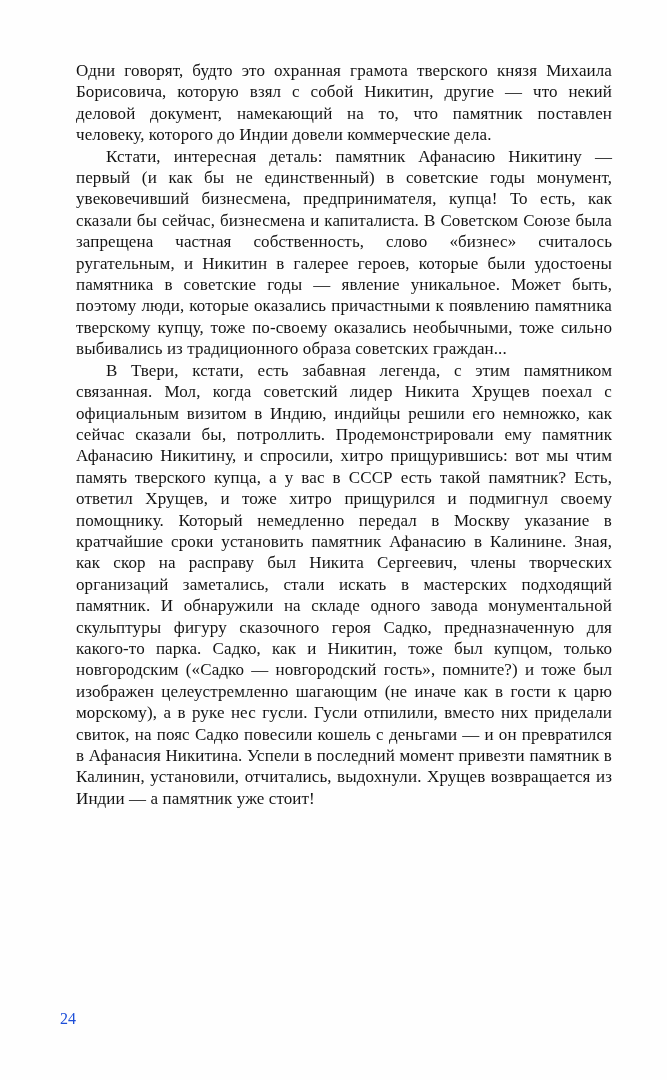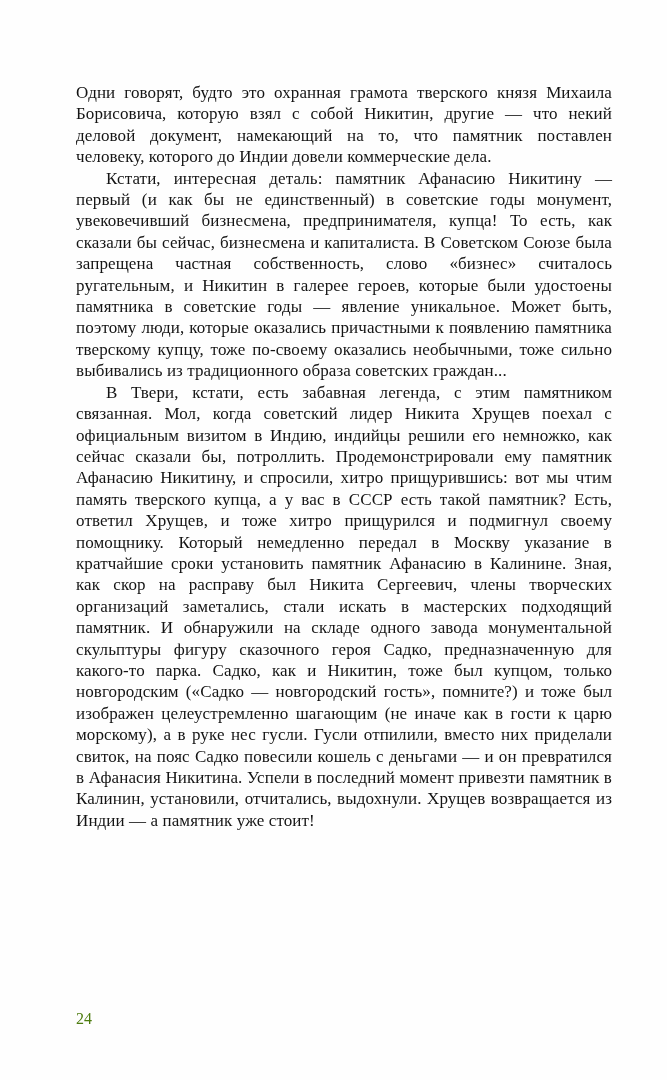--- a/index.html
+++ b/index.html
@@ -28,28 +28,27 @@
     text-align: justify;
     letter-spacing: 0.1px;
   }
   .para {
     margin: 0;
     padding: 0;
     text-indent: 30px;
   }
   .para.continuation {
     text-indent: 0;
-    margin-top: 22px;
   }
   .page-number {
     position: absolute;
-    left: 76px;
+    left: 60px;
     bottom: 52px;
     font-size: 16px;
-    color: #4d7c0f;
+    color: #1d4ed8;
   }
 </style>
 </head>
 <body>
 
 <div class="book-page">
   <div class="text-block">
     <p class="para continuation">Одни говорят, будто это охранная грамота тверского князя Михаила Борисовича, которую взял с собой Никитин, другие — что некий деловой документ, намекающий на то, что памятник поставлен человеку, которого до Индии довели коммерческие дела.</p>
     <p class="para">Кстати, интересная деталь: памятник Афанасию Никитину — первый (и как бы не единственный) в советские годы монумент, увековечивший бизнесмена, предпринимателя, купца! То есть, как сказали бы сейчас, бизнесмена и капиталиста. В Советском Союзе была запрещена частная собственность, слово «бизнес» считалось ругательным, и Никитин в галерее героев, которые были удостоены памятника в советские годы — явление уникальное. Может быть, поэтому люди, которые оказались причастными к появлению памятника тверскому купцу, тоже по-своему оказались необычными, тоже сильно выбивались из традиционного образа советских граждан...</p>
     <p class="para">В Твери, кстати, есть забавная легенда, с этим памятником связанная. Мол, когда советский лидер Никита Хрущев поехал с официальным визитом в Индию, индийцы решили его немножко, как сейчас сказали бы, потроллить. Продемонстрировали ему памятник Афанасию Никитину, и спросили, хитро прищурившись: вот мы чтим память тверского купца, а у вас в СССР есть такой памятник? Есть, ответил Хрущев, и тоже хитро прищурился и подмигнул своему помощнику. Который немедленно передал в Москву указание в кратчайшие сроки установить памятник Афанасию в Калинине. Зная, как скор на расправу был Никита Сергеевич, члены творческих организаций заметались, стали искать в мастерских подходящий памятник. И обнаружили на складе одного завода монументальной скульптуры фигуру сказочного героя Садко, предназначенную для какого-то парка. Садко, как и Никитин, тоже был купцом, только новгородским («Садко — новгородский гость», помните?) и тоже был изображен целеустремленно шагающим (не иначе как в гости к царю морскому), а в руке нес гусли. Гусли отпилили, вместо них приделали свиток, на пояс Садко повесили кошель с деньгами — и он превратился в Афанасия Никитина. Успели в последний момент привезти памятник в Калинин, установили, отчитались, выдохнули. Хрущев возвращается из Индии — а памятник уже стоит!</p>

